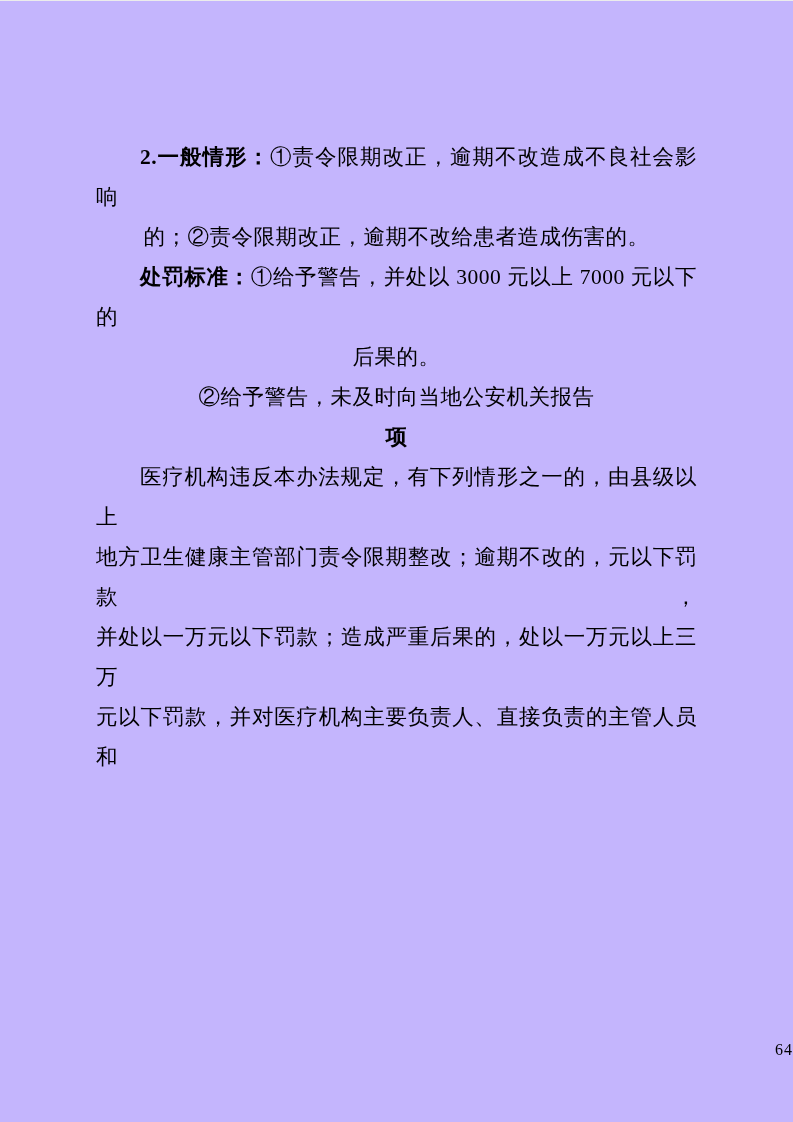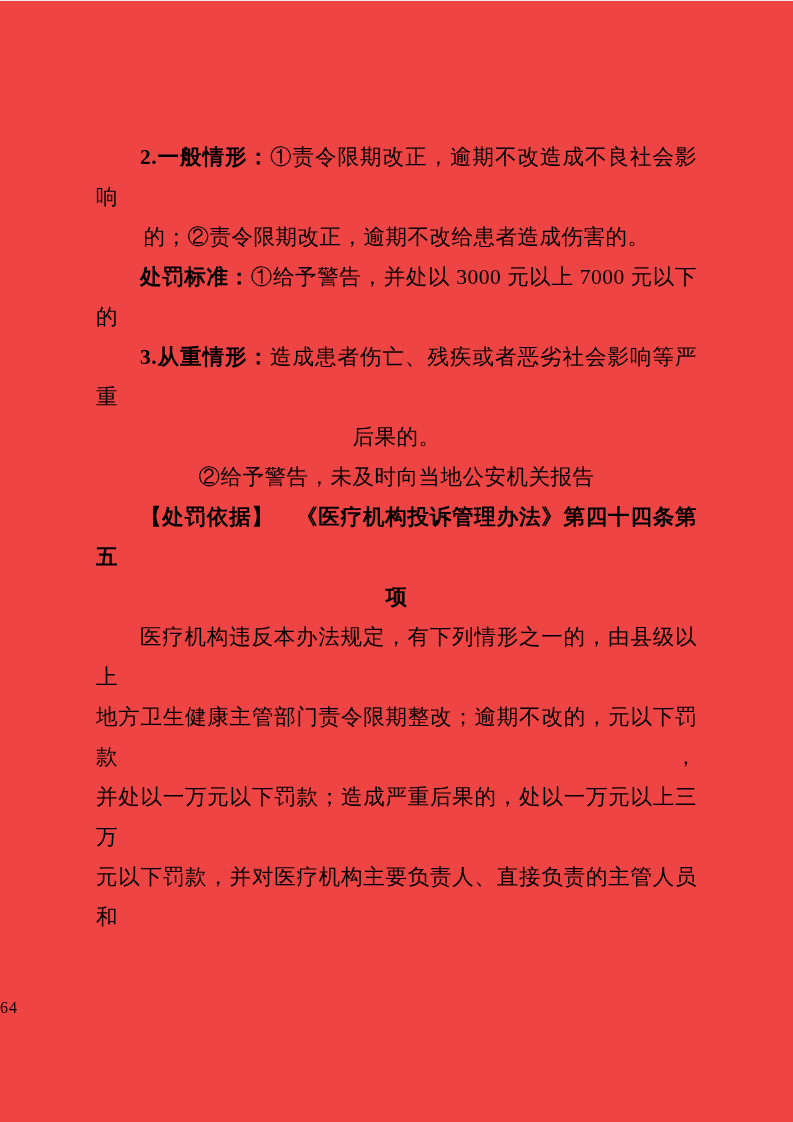--- a/index.html
+++ b/index.html
@@ -4,21 +4,21 @@
 <style>
   html, body {
     margin: 0;
     padding: 0;
     background: #ffffff;
   }
   .page {
     position: relative;
     width: 793px;
     height: 1122px;
-    background: #ef4444;
+    background: #c4b5fd;
     overflow: hidden;
     color: #000000;
     font-family: "Liberation Serif", "DejaVu Serif", serif;
     border-top: 1px solid #ececec;
     box-sizing: border-box;
   }
   .doc-body {
     position: absolute;
     left: 96px;
     top: 136px;
@@ -35,42 +35,40 @@
   }
   .line.justify {
     text-align: justify;
     text-align-last: justify;
   }
   .seg.bold {
     font-weight: bold;
   }
   .page-number {
     position: absolute;
-    top: 996px;
+    top: 1038px;
     left: 0;
     width: 100%;
-    text-align: left;
+    text-align: right;
     font-size: 16px;
     line-height: 22px;
     letter-spacing: 1px;
     color: #000000;
   }
 </style>
 </head>
 <body>
 
 <div class="page">
   <div class="doc-body">
       <div class="line indent justify"><span class="seg bold">2.一般情形：</span><span class="seg">①责令限期改正，逾期不改造成不良社会影响</span></div>
       <div class="line"><span class="seg">的；②责令限期改正，逾期不改给患者造成伤害的。</span></div>
       <div class="line indent justify"><span class="seg bold">处罚标准：</span><span class="seg">①给予警告，并处以 3000 元以上 7000 元以下的</span></div>
-      <div class="line indent justify"><span class="seg bold">3.从重情形：</span><span class="seg">造成患者伤亡、残疾或者恶劣社会影响等严重</span></div>
       <div class="line"><span class="seg">后果的。</span></div>
       <div class="line"><span class="seg">②给予警告，未及时向当地公安机关报告</span></div>
-      <div class="line indent justify"><span class="seg bold">【处罚依据】</span><span class="seg bold">　《医疗机构投诉管理办法》第四十四条第五</span></div>
       <div class="line"><span class="seg bold">项</span></div>
       <div class="line indent justify"><span class="seg">医疗机构违反本办法规定，有下列情形之一的，由县级以上</span></div>
       <div class="line justify"><span class="seg">地方卫生健康主管部门责令限期整改；逾期不改的，元以下罚款，</span></div>
       <div class="line justify"><span class="seg">并处以一万元以下罚款；造成严重后果的，处以一万元以上三万</span></div>
       <div class="line justify"><span class="seg">元以下罚款，并对医疗机构主要负责人、直接负责的主管人员和</span></div>
     </div>
   <div class="page-number">64</div>
 </div>
 
 </body></html>

